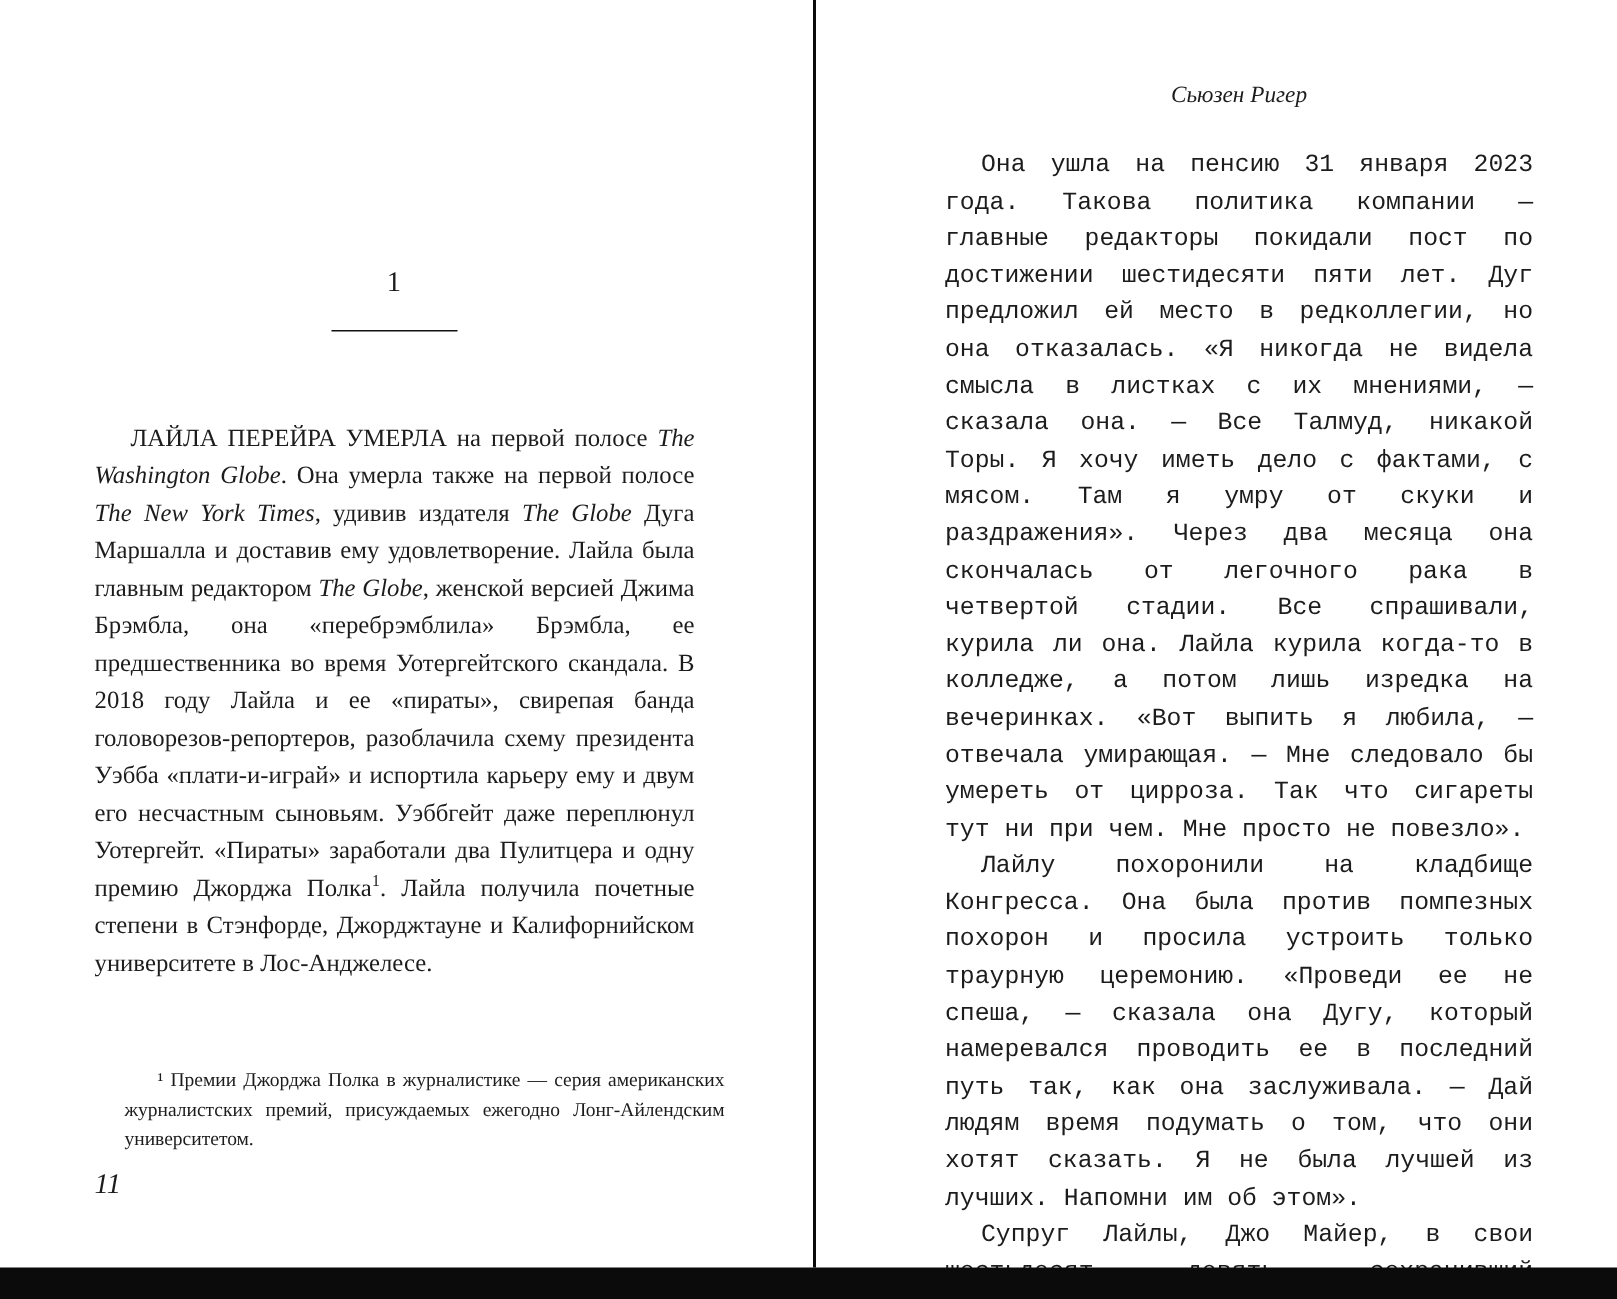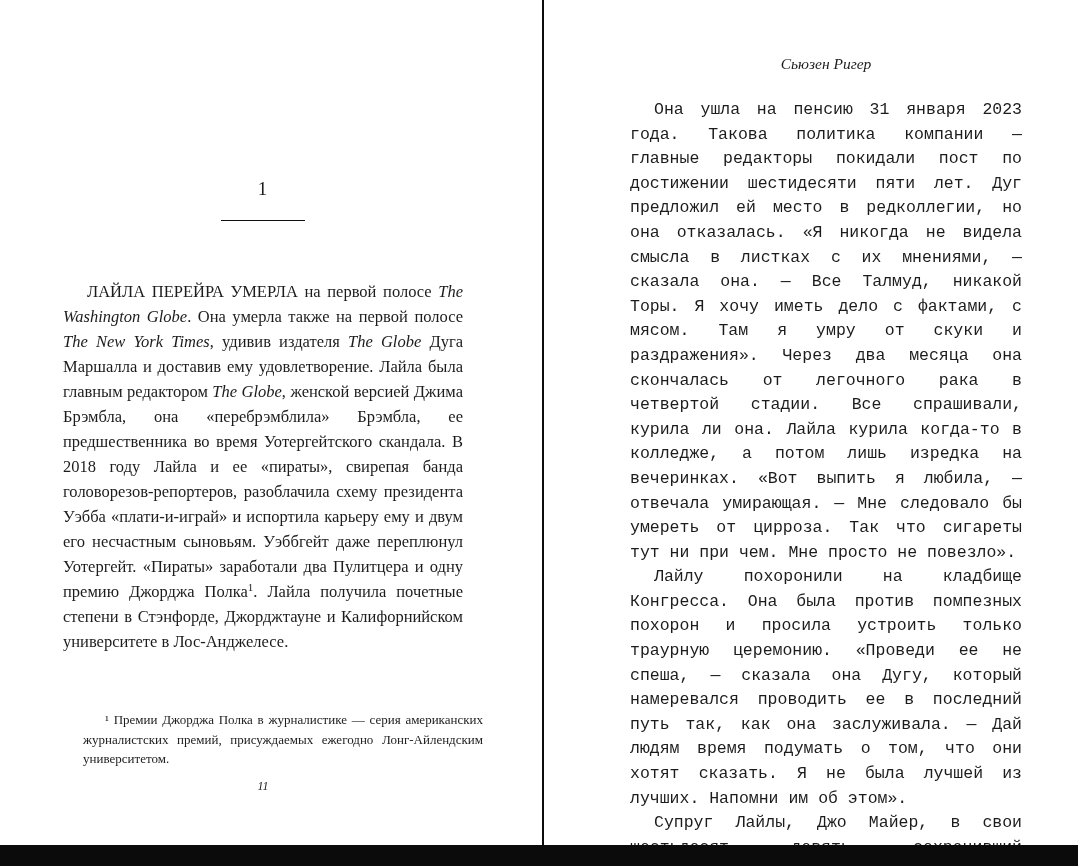--- a/index.html
+++ b/index.html
@@ -83,22 +83,21 @@
     line-height: 19.5px;
     text-align: justify;
     text-indent: 22px;
     margin-left: 20px;
   }
   .pagenum {
     position: absolute;
     left: 0;
     top: 779px;
     width: 400px;
-    text-align: center;
-    font-size: 12px;
+    font-size: 19px;
     font-style: italic;
   }
 
   
   .page-right {
     position: absolute;
     left: 630px;
     top: 0;
     width: 392px;
     height: 845px;

